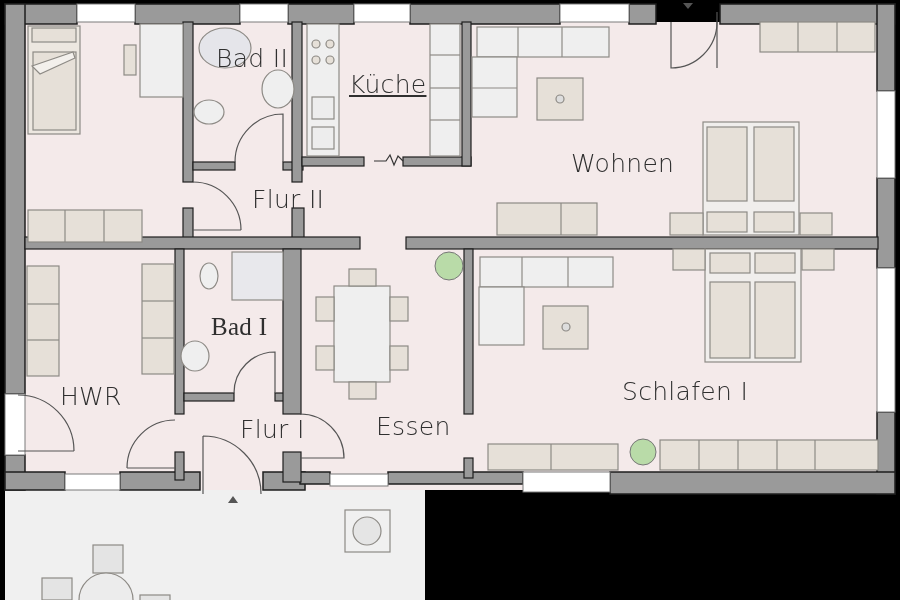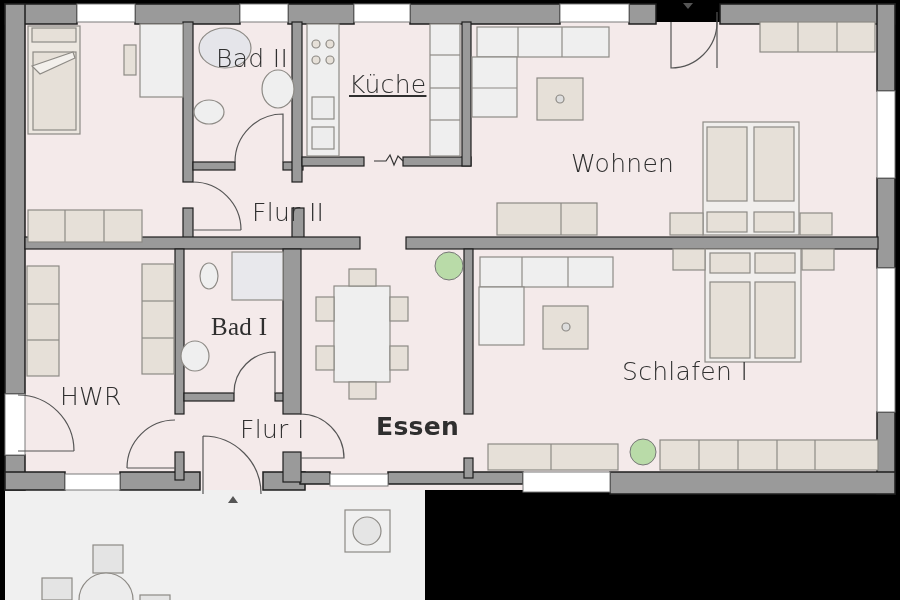--- a/index.html
+++ b/index.html
@@ -219,19 +219,19 @@
   <g fill="#b9dba8" stroke="#777" stroke-width="1">
     <circle cx="449" cy="266" r="14"></circle>
     <circle cx="643" cy="452" r="13"></circle>
   </g>
 </svg>
 
 <div class="overlay">
   <span class="label" style="left:216px;top:44px;">Bad II</span>
   <span class="label" style="left:349px;top:70px;text-decoration:underline;">Küche</span>
   <span class="label" style="left:571px;top:149px;">Wohnen</span>
-  <span class="label" style="left:252px;top:198px;text-align:right;">Flur II</span>
+  <span class="label" style="left:252px;top:185px;text-align:right;">Flur II</span>
   <span class="label" style="left:60px;top:382px;">HWR</span>
   <span class="label" style="left:211px;top:313px;font-family:Liberation Serif, serif;">Bad I</span>
   <span class="label" style="left:240px;top:415px;">Flur I</span>
-  <span class="label" style="left:376px;top:412px;font-weight:bold;">Essen</span>
-  <span class="label" style="left:622px;top:357px;text-align:center;">Schlafen I</span>
+  <span class="label" style="left:376px;top:412px;">Essen</span>
+  <span class="label" style="left:622px;top:377px;text-align:center;">Schlafen I</span>
 </div>
 
 </body></html>

